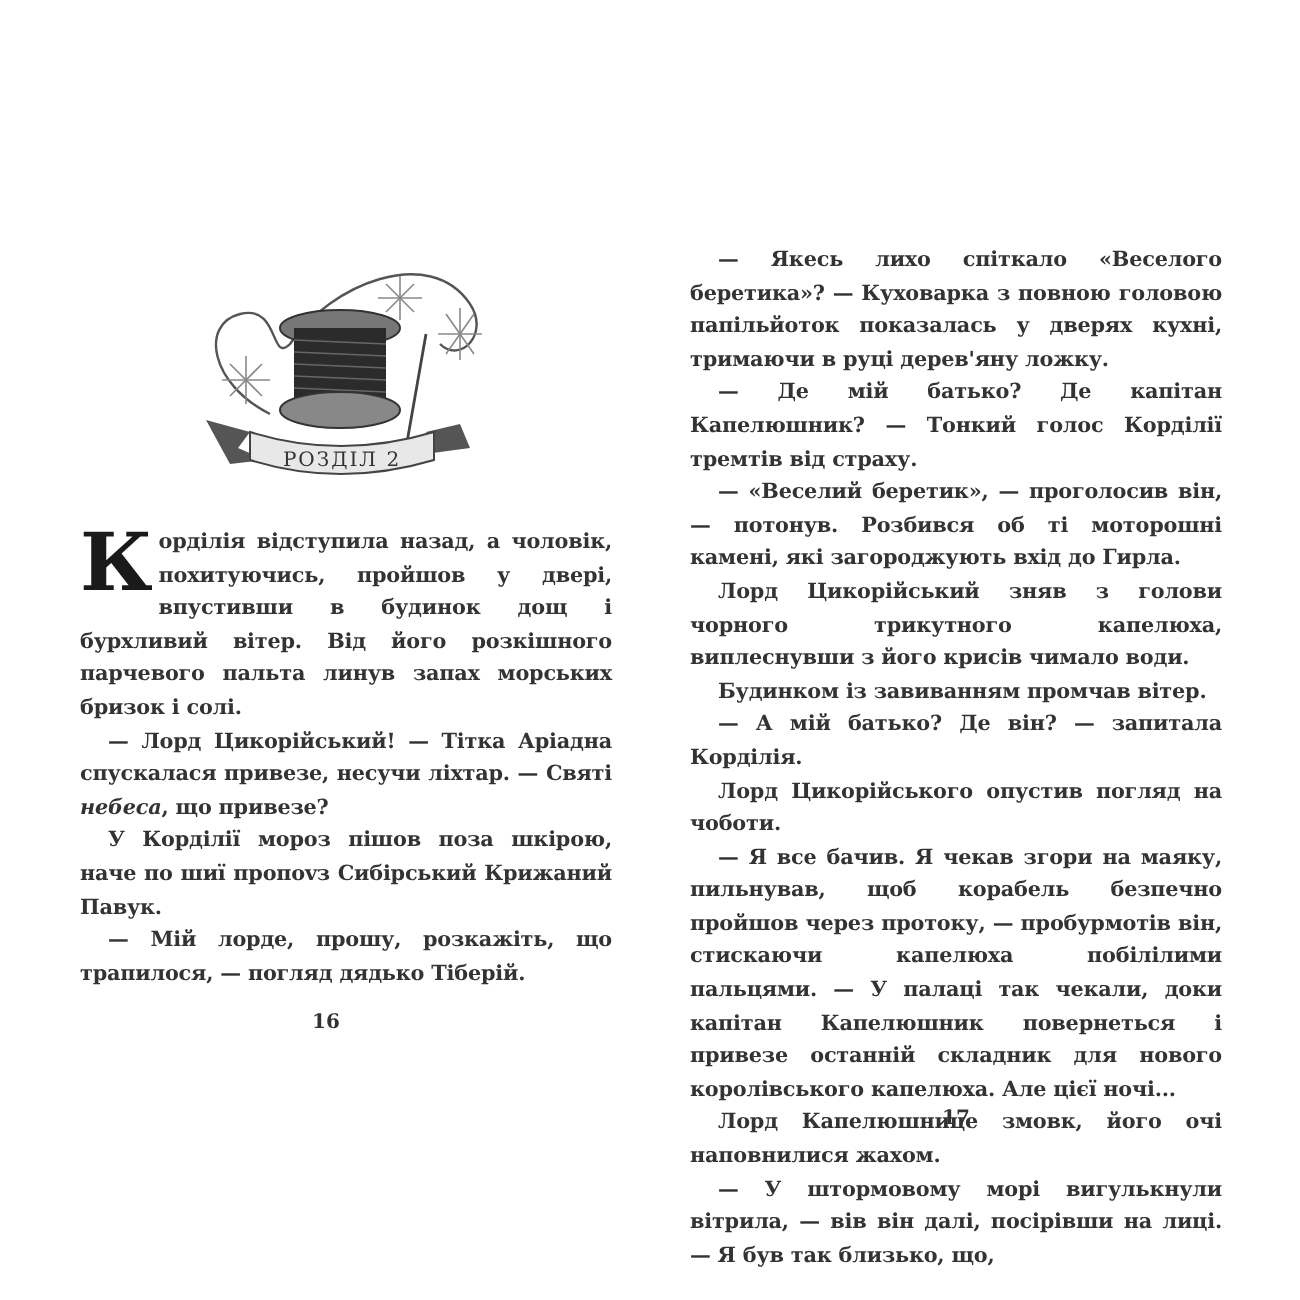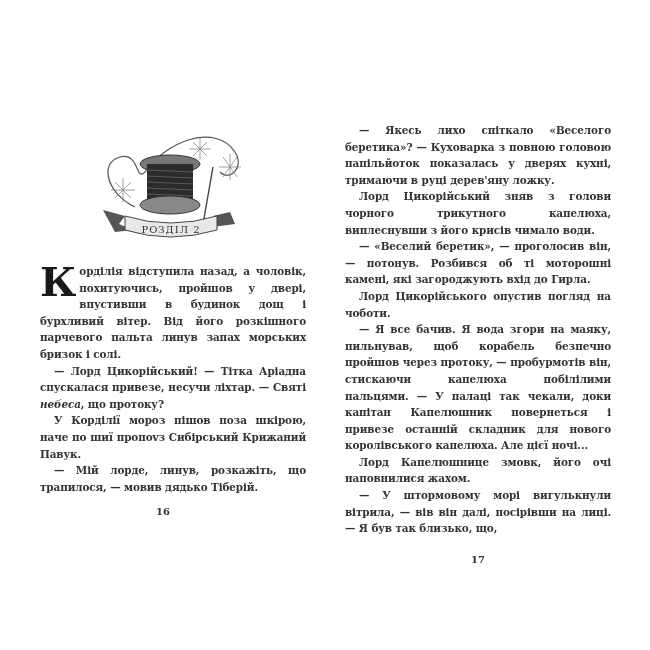--- a/index.html
+++ b/index.html
@@ -63,31 +63,34 @@
     <path d="M8 98 L30 104 L24 112 L38 118 L20 120 Z" fill="#555"></path>
     <path d="M135 100 L118 104 L122 112 L110 116 L140 112 Z" fill="#555"></path>
     <path d="M30 104 Q 75 118, 122 104 L122 118 Q 75 132, 30 118 Z" fill="#e8e8e8" stroke="#444" stroke-width="1"></path>
     <text class="banner-label" x="76" y="121" text-anchor="middle">РОЗДІЛ 2</text>
   </svg>
 
   <div class="text-col">
     <p class="noindent">
       <span class="dropcap">К</span><span>орділія відступила назад, а чоловік, похитуючись, пройшов у двері, впустивши в будинок дощ і бурхливий вітер. Від його розкішного парчевого пальта линув запах морських бризок і солі.</span>
     </p>
-    <p><span>— Лорд Цикорійський! — Тітка Аріадна спускалася привезе, несучи ліхтар. — Святі </span><em>небеса</em><span>, що протоку?</span></p>
+    <p><span>— Лорд Цикорійський! — Тітка Аріадна спускалася привезе, несучи ліхтар. — Святі </span><em>небеса</em><span>, що привезе?</span></p>
     <p><span>У Корділії мороз пішов поза шкірою, наче по шиї пропovз Сибірський Крижаний Павук.</span></p>
-    <p><span>— Мій лорде, линув, розкажіть, що трапилося, — мовив дядько Тіберій.</span></p>
+    <p><span>— Мій лорде, прошу, розкажіть, що трапилося, — погляд дядько Тіберій.</span></p>
   </div>
   <div class="page-number">16</div>
 </div>
 
 <div class="page page-right">
   <div class="text-col">
     <p>— Якесь лихо спіткало «Веселого беретика»? — Куховарка з повною головою папільйоток показалась у дверях кухні, тримаючи в руці дерев'яну ложку.</p>
+    <p>— Де мій батько? Де капітан Капелюшник? — Тонкий голос Корділії тремтів від страху.</p>
+    <p>— «Веселий беретик», — проголосив він, — потонув. Розбився об ті моторошні камені, які загороджують вхід до Гирла.</p>
     <p>Лорд Цикорійський зняв з голови чорного трикутного капелюха, виплеснувши з його крисів чимало води.</p>
-    <p>— «Веселий беретик», — проголосив він, — потонув. Розбився об ті моторошні камені, які загороджують вхід до Гирла.</p>
+    <p>Будинком із завиванням промчав вітер.</p>
+    <p>— А мій батько? Де він? — запитала Корділія.</p>
     <p>Лорд Цикорійського опустив погляд на чоботи.</p>
-    <p>— Я все бачив. Я вода згори на маяку, пильнував, щоб корабель безпечно пройшов через протоку, — пробурмотів він, стискаючи капелюха побілілими пальцями. — У палаці так чекали, доки капітан Капелюшник повернеться і привезе останній складник для нового королівського капелюха. Але цієї ночі...</p>
+    <p>— Я все бачив. Я чекав згори на маяку, пильнував, щоб корабель безпечно пройшов через протоку, — пробурмотів він, стискаючи капелюха побілілими пальцями. — У палаці так чекали, доки капітан Капелюшник повернеться і привезе останній складник для нового королівського капелюха. Але цієї ночі...</p>
     <p>Лорд Капелюшнице змовк, його очі наповнилися жахом.</p>
     <p>— У штормовому морі вигулькнули вітрила, — вів він далі, посірівши на лиці. — Я був так близько, що,</p>
   </div>
   <div class="page-number">17</div>
 </div>
 
 </body></html>

